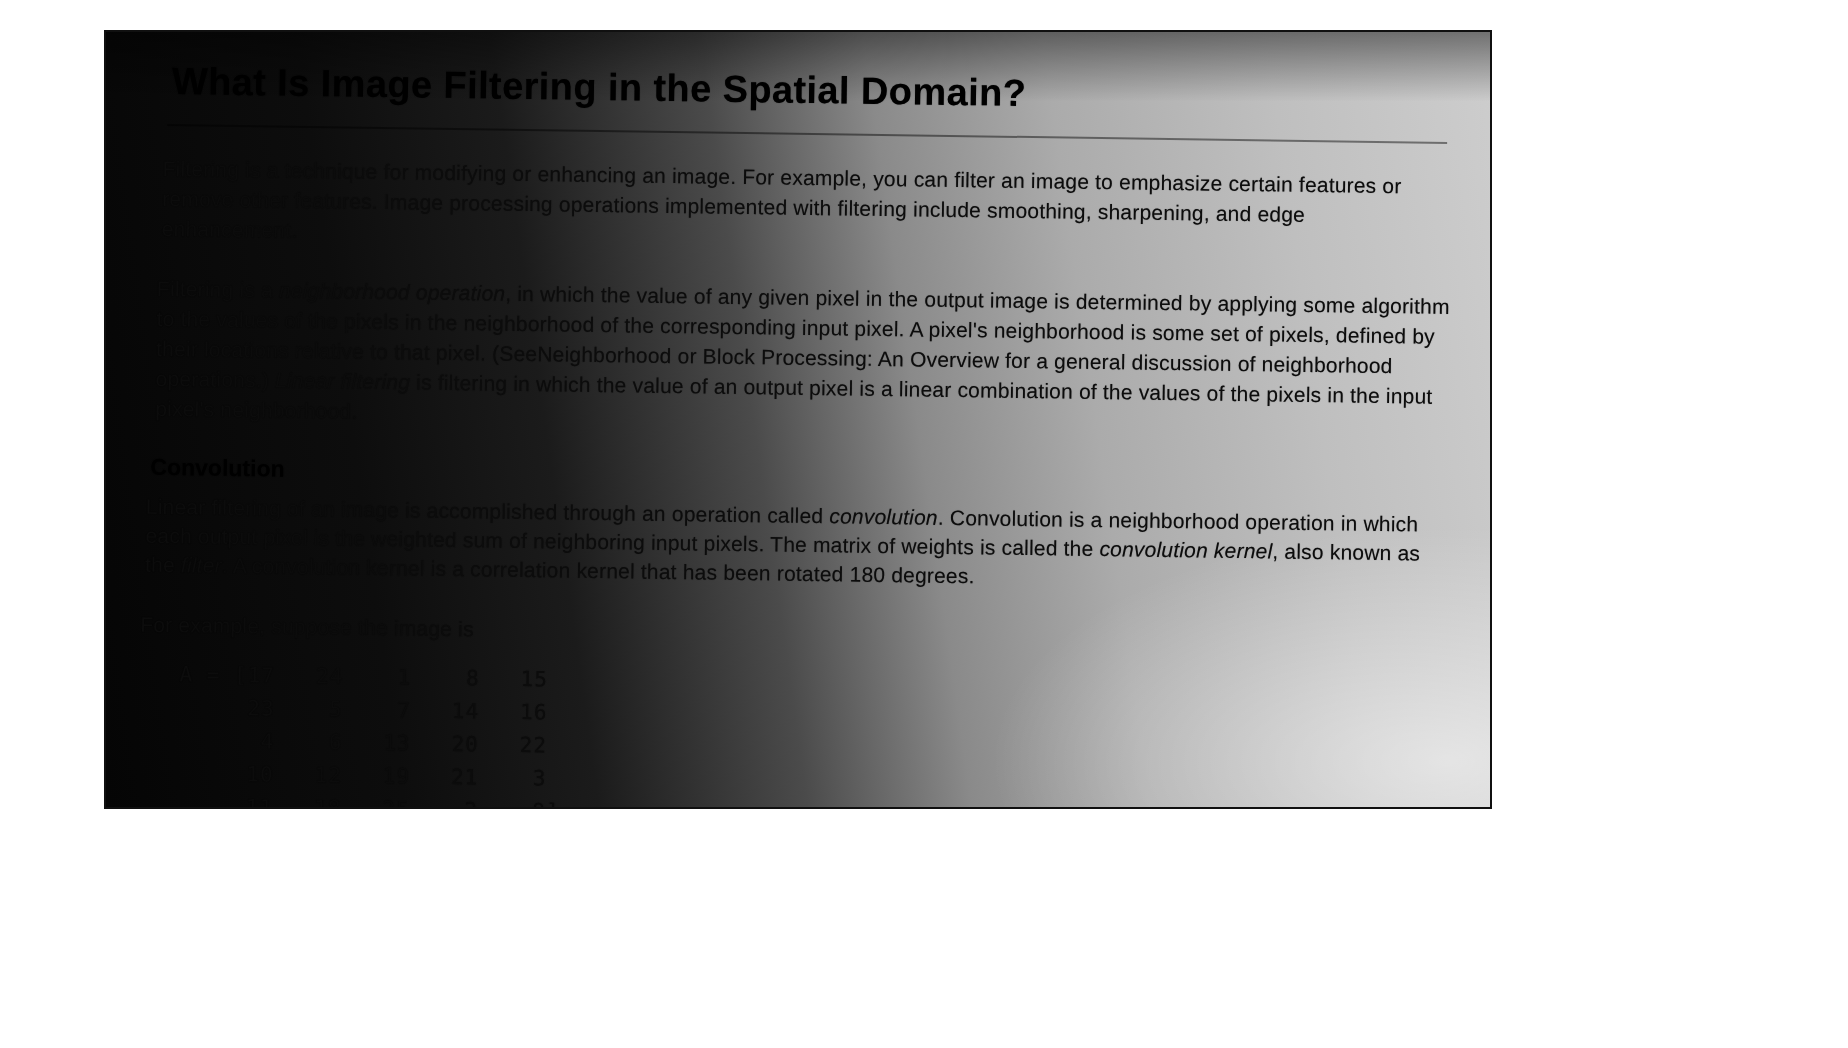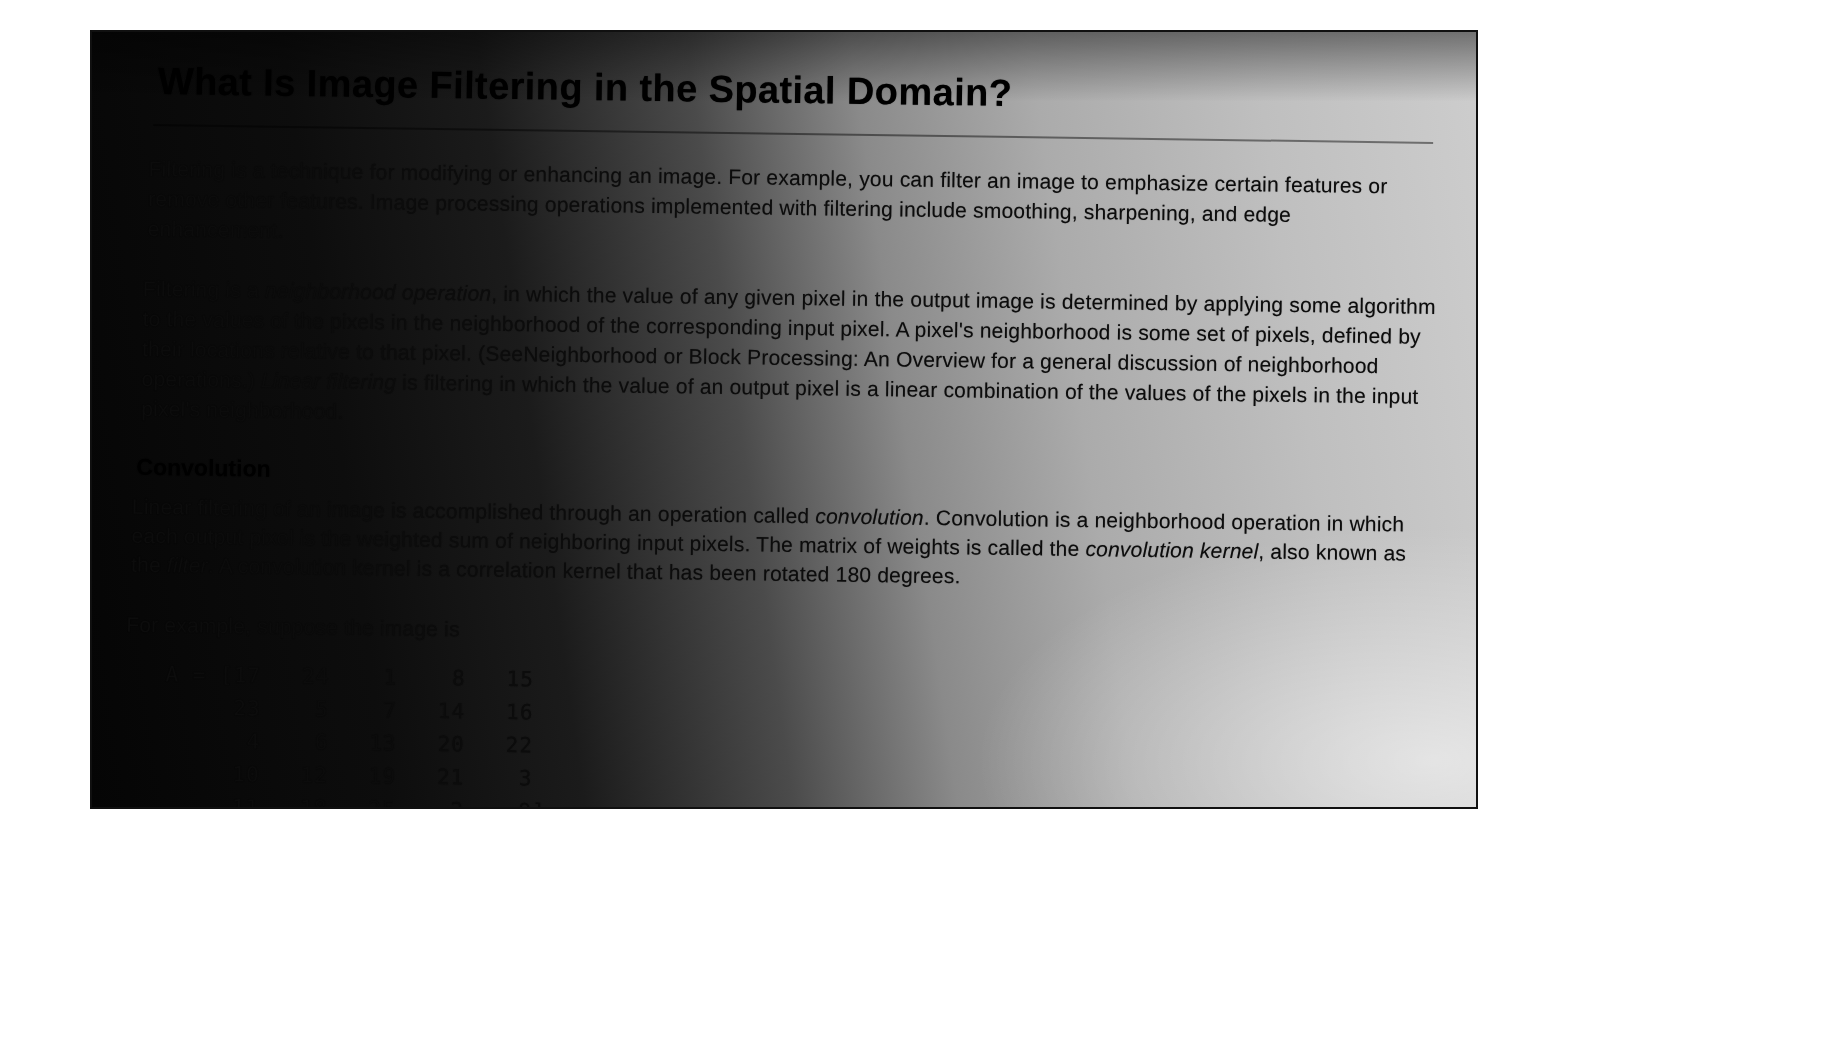--- a/index.html
+++ b/index.html
@@ -8,21 +8,21 @@
     background: #ffffff;
     width: 1848px;
     height: 1048px;
     overflow: hidden;
     font-family: "Liberation Sans", sans-serif;
   }
 
   
   .photo-frame {
     position: absolute;
-    left: 90px;
+    left: 104px;
     top: 30px;
     width: 1384px;
     height: 775px;
     border: 2px solid #101010;
     overflow: hidden;
     background:
       linear-gradient(180deg, rgba(0,0,0,0.45) 0%, rgba(0,0,0,0.0) 9%),
       radial-gradient(ellipse 60% 55% at 97% 94%, rgba(255,255,255,0.55) 0%, rgba(255,255,255,0) 55%),
       linear-gradient(82deg, #050505 0%, #0d0d0d 20%, #1b1b1b 33%, #4b4b4b 47%, #8a8a8a 58%, #ababab 70%, #bfbfbf 85%, #cdcdcd 100%);
   }

